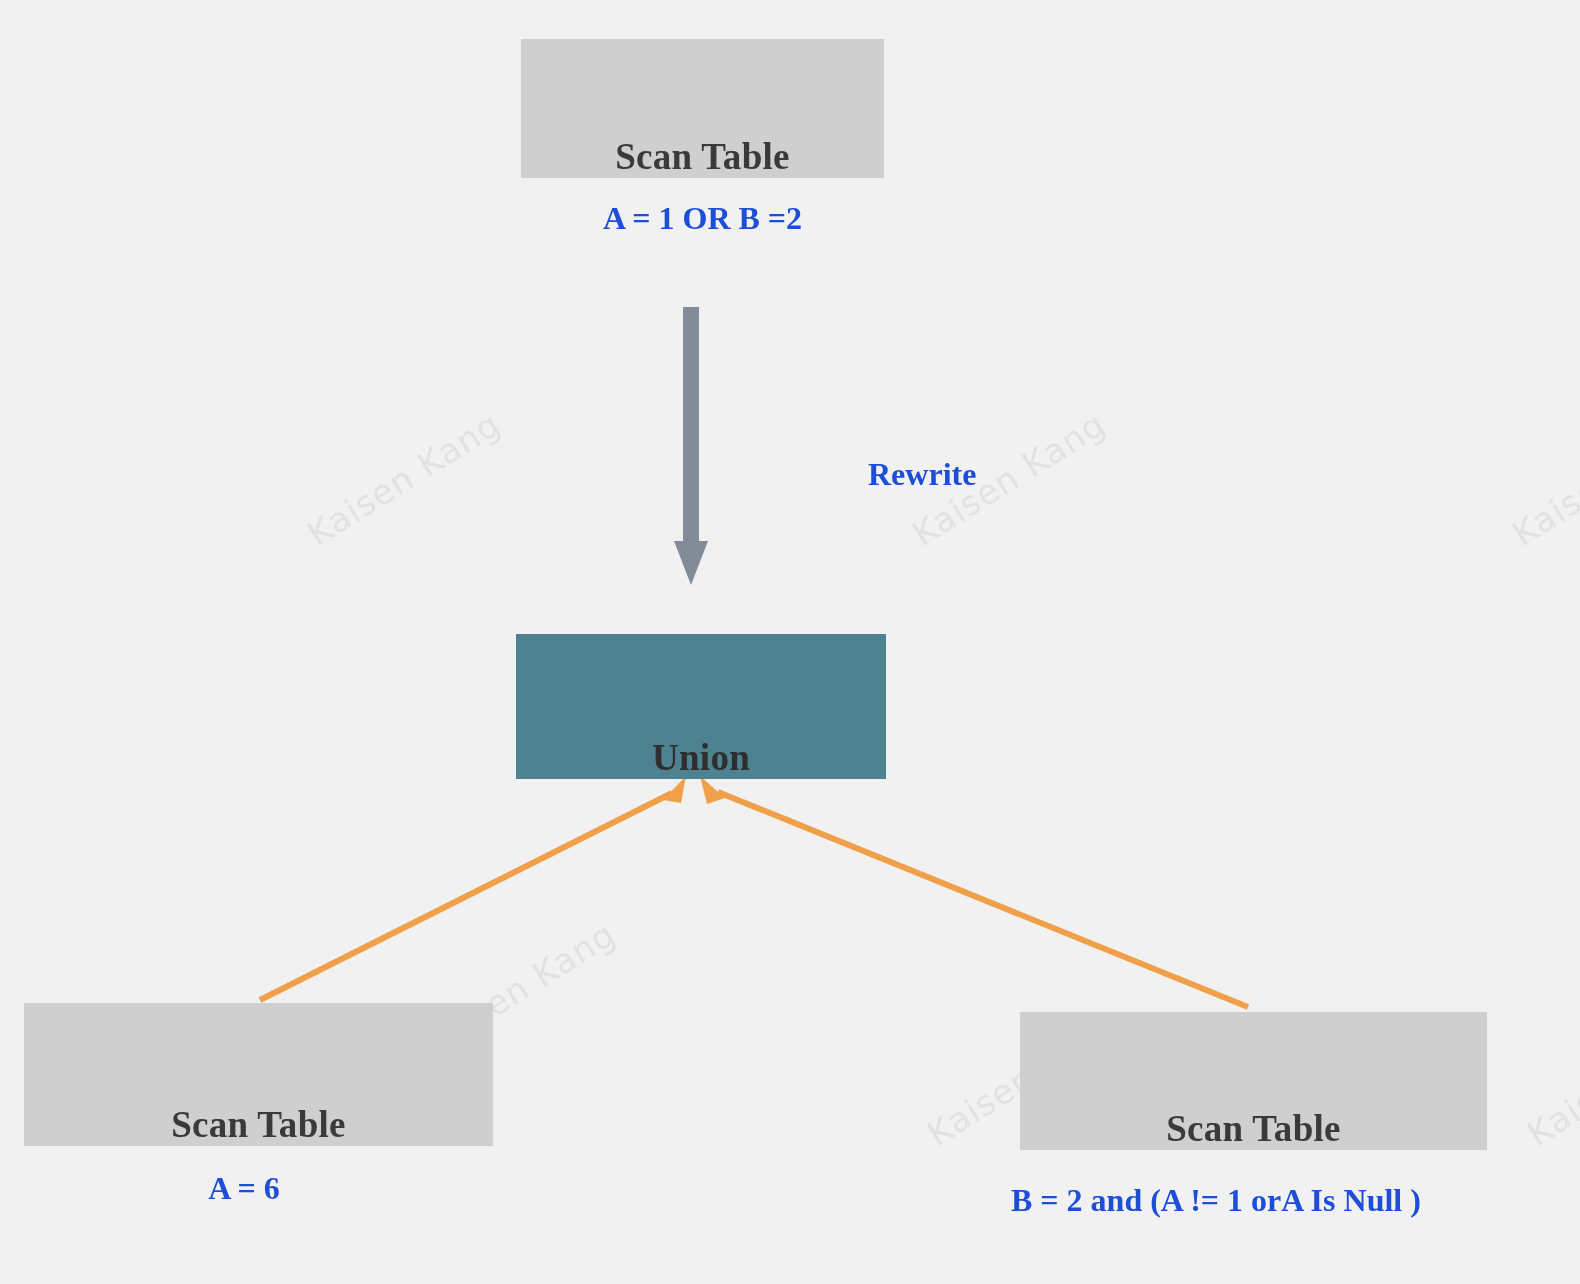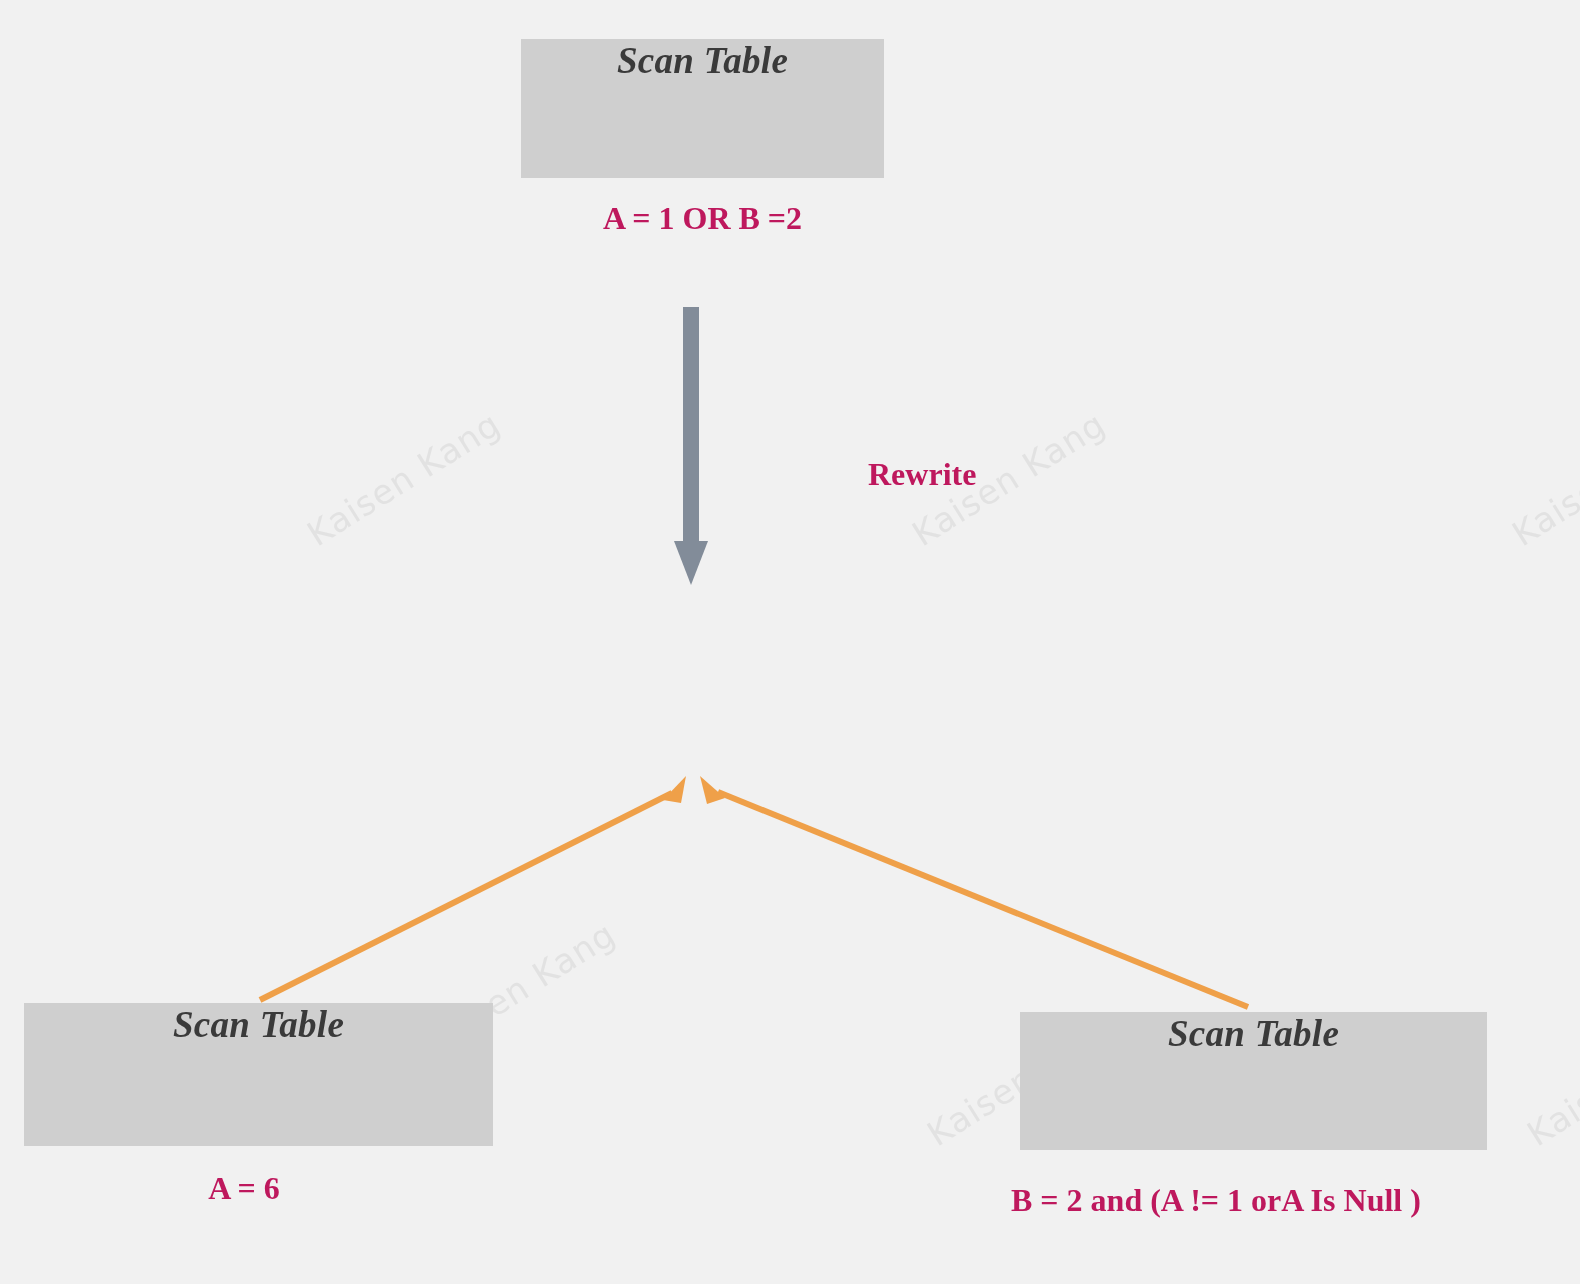--- a/index.html
+++ b/index.html
@@ -33,41 +33,40 @@
     white-space: nowrap;
     transform: rotate(-32deg);
     transform-origin: left top;
     letter-spacing: 1px;
   }
 
   
   .node {
     position: absolute;
     display: flex;
-    align-items: flex-start;
+    align-items: flex-end;
     justify-content: center;
     z-index: 3;
-    font-style: italic;
   }
   .node-label {
     font-size: 37px;
     font-weight: bold;
     color: #3a3a3a;
     letter-spacing: 0.3px;
   }
   .node.gray { background: #cfcfcf; }
   .node.teal { background: #4e8290; }
   .node.teal .node-label { color: #2e2e2e; }
 
   
   .caption {
     position: absolute;
     font-size: 32px;
     font-weight: bold;
-    color: #be185d;
+    color: #1d4ed8;
     white-space: nowrap;
     z-index: 4;
   }
   .caption.centered {
     text-align: center;
   }
 
   
   #edges {
     position: absolute;
@@ -107,20 +106,23 @@
     </g>
   </svg>
 
   <div class="node gray" style="left:521px; top:39px; width:363px; height:139px;">
     <span class="node-label">Scan Table</span>
   </div>
   <div class="caption centered" style="left:521px; top:200px; width:363px;">A = 1 OR B =2</div>
 
   <div class="caption" style="left:868px; top:410px;margin-top:46px;">Rewrite</div>
 
+  <div class="node teal" style="left:516px; top:634px; width:370px; height:145px;">
+    <span class="node-label">Union</span>
+  </div>
 
   <div class="node gray" style="left:24px; top:1003px; width:469px; height:143px;">
     <span class="node-label">Scan Table</span>
   </div>
   <div class="caption centered" style="left:24px; top:1170px; width:440px;">A = 6</div>
 
   <div class="node gray" style="left:1020px; top:1012px; width:467px; height:138px;">
     <span class="node-label">Scan Table</span>
   </div>
   <div class="caption" style="left:984px; top:1182px;margin-left:27px;">B = 2 and (A != 1 orA Is Null )</div>

